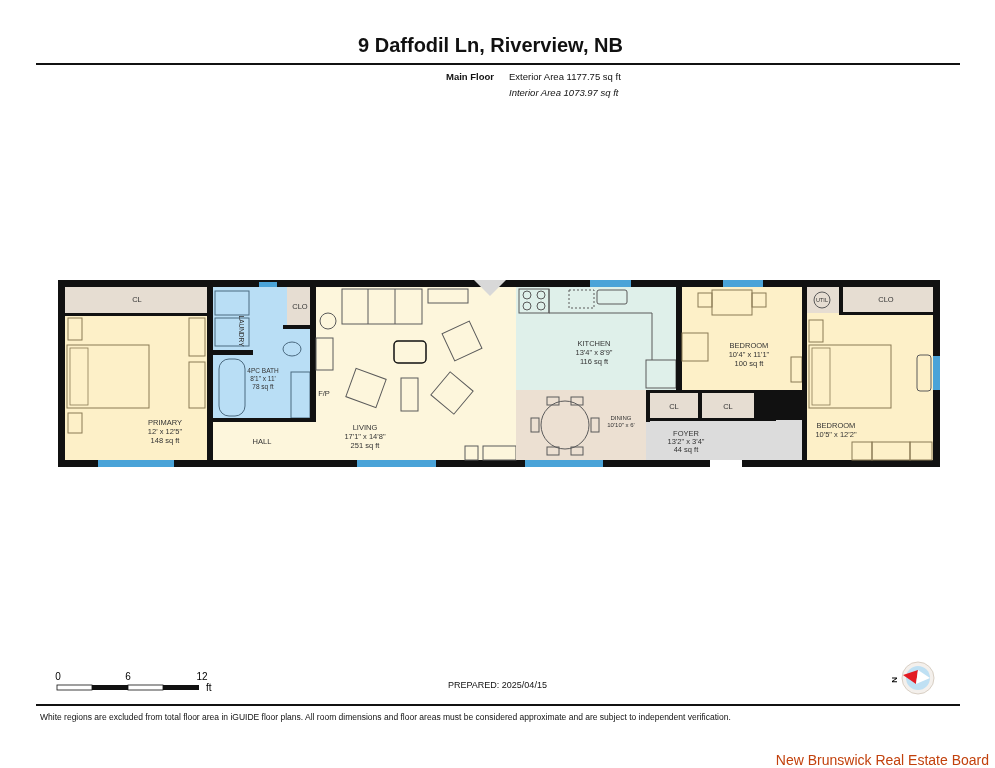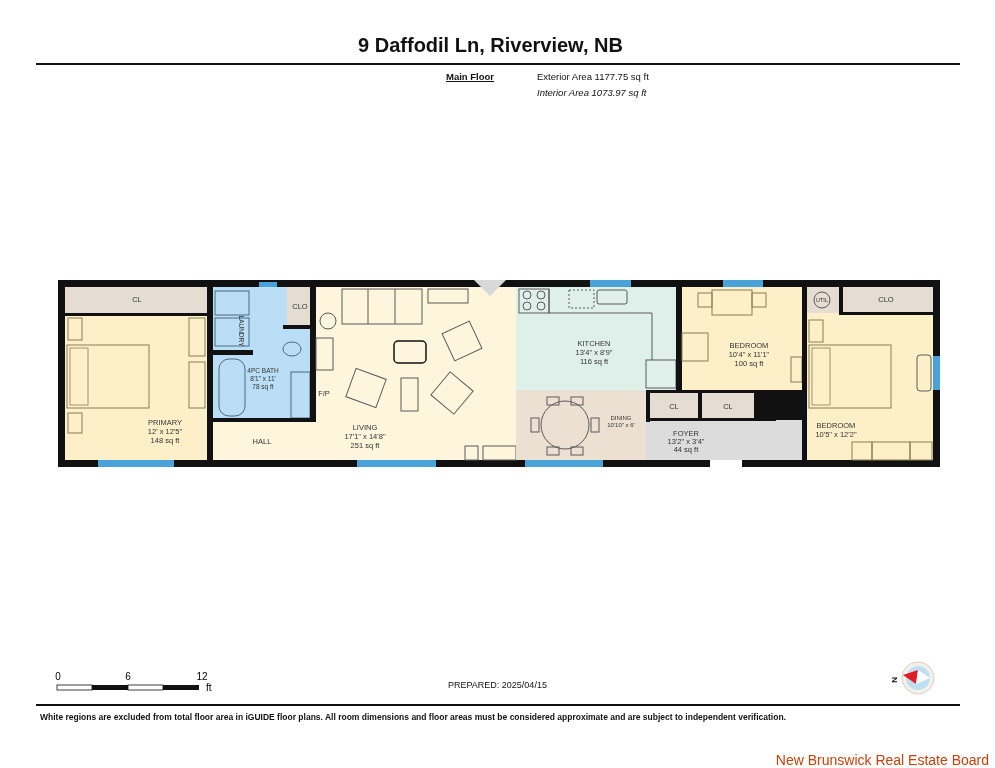--- a/index.html
+++ b/index.html
@@ -1,23 +1,23 @@
 <!DOCTYPE html>
 <html><head>
 <meta charset="utf-8">
 <style>
   html, body { margin: 0; padding: 0; background: #ffffff; }
   body { width: 995px; height: 768px; position: relative; overflow: hidden; font-family: "Liberation Sans", sans-serif; color: #111; }
   .abs { position: absolute; }
   .title { left: 0; width: 981px; top: 34px; text-align: center; font-size: 20px; font-weight: bold; }
   .rule { background: #111; height: 2px; }
-  .meta-label { font-size: 9.5px; font-weight: bold; text-decoration: underline; }
-  .meta-val { font-size: 9.5px; margin-left: 28px; }
+  .meta-label { font-size: 9.5px; font-weight: bold; }
+  .meta-val { font-size: 9.5px; }
   svg text { font-family: "Liberation Sans", sans-serif; }
-  .disclaimer { font-size: 8.5px; left: 40px; top: 712px; font-weight: bold; }
+  .disclaimer { font-size: 8.5px; left: 40px; top: 712px; }
   .prepared { font-size: 9px; left: 448px; top: 680px; }
   .board { font-size: 14px; color: #c2410c; right: 6px; top: 752px; }
 </style>
 </head>
 <body>
 
 <div class="abs title">9 Daffodil Ln, Riverview, NB</div>
 <div class="abs rule" style="left:36px; top:63px; width:924px;"></div>
 <div class="abs meta-label" style="left:446px; top:71px;">Main Floor</div>
 <div class="abs meta-val" style="left:509px; top:71px;">Exterior Area 1177.75 sq ft</div>

